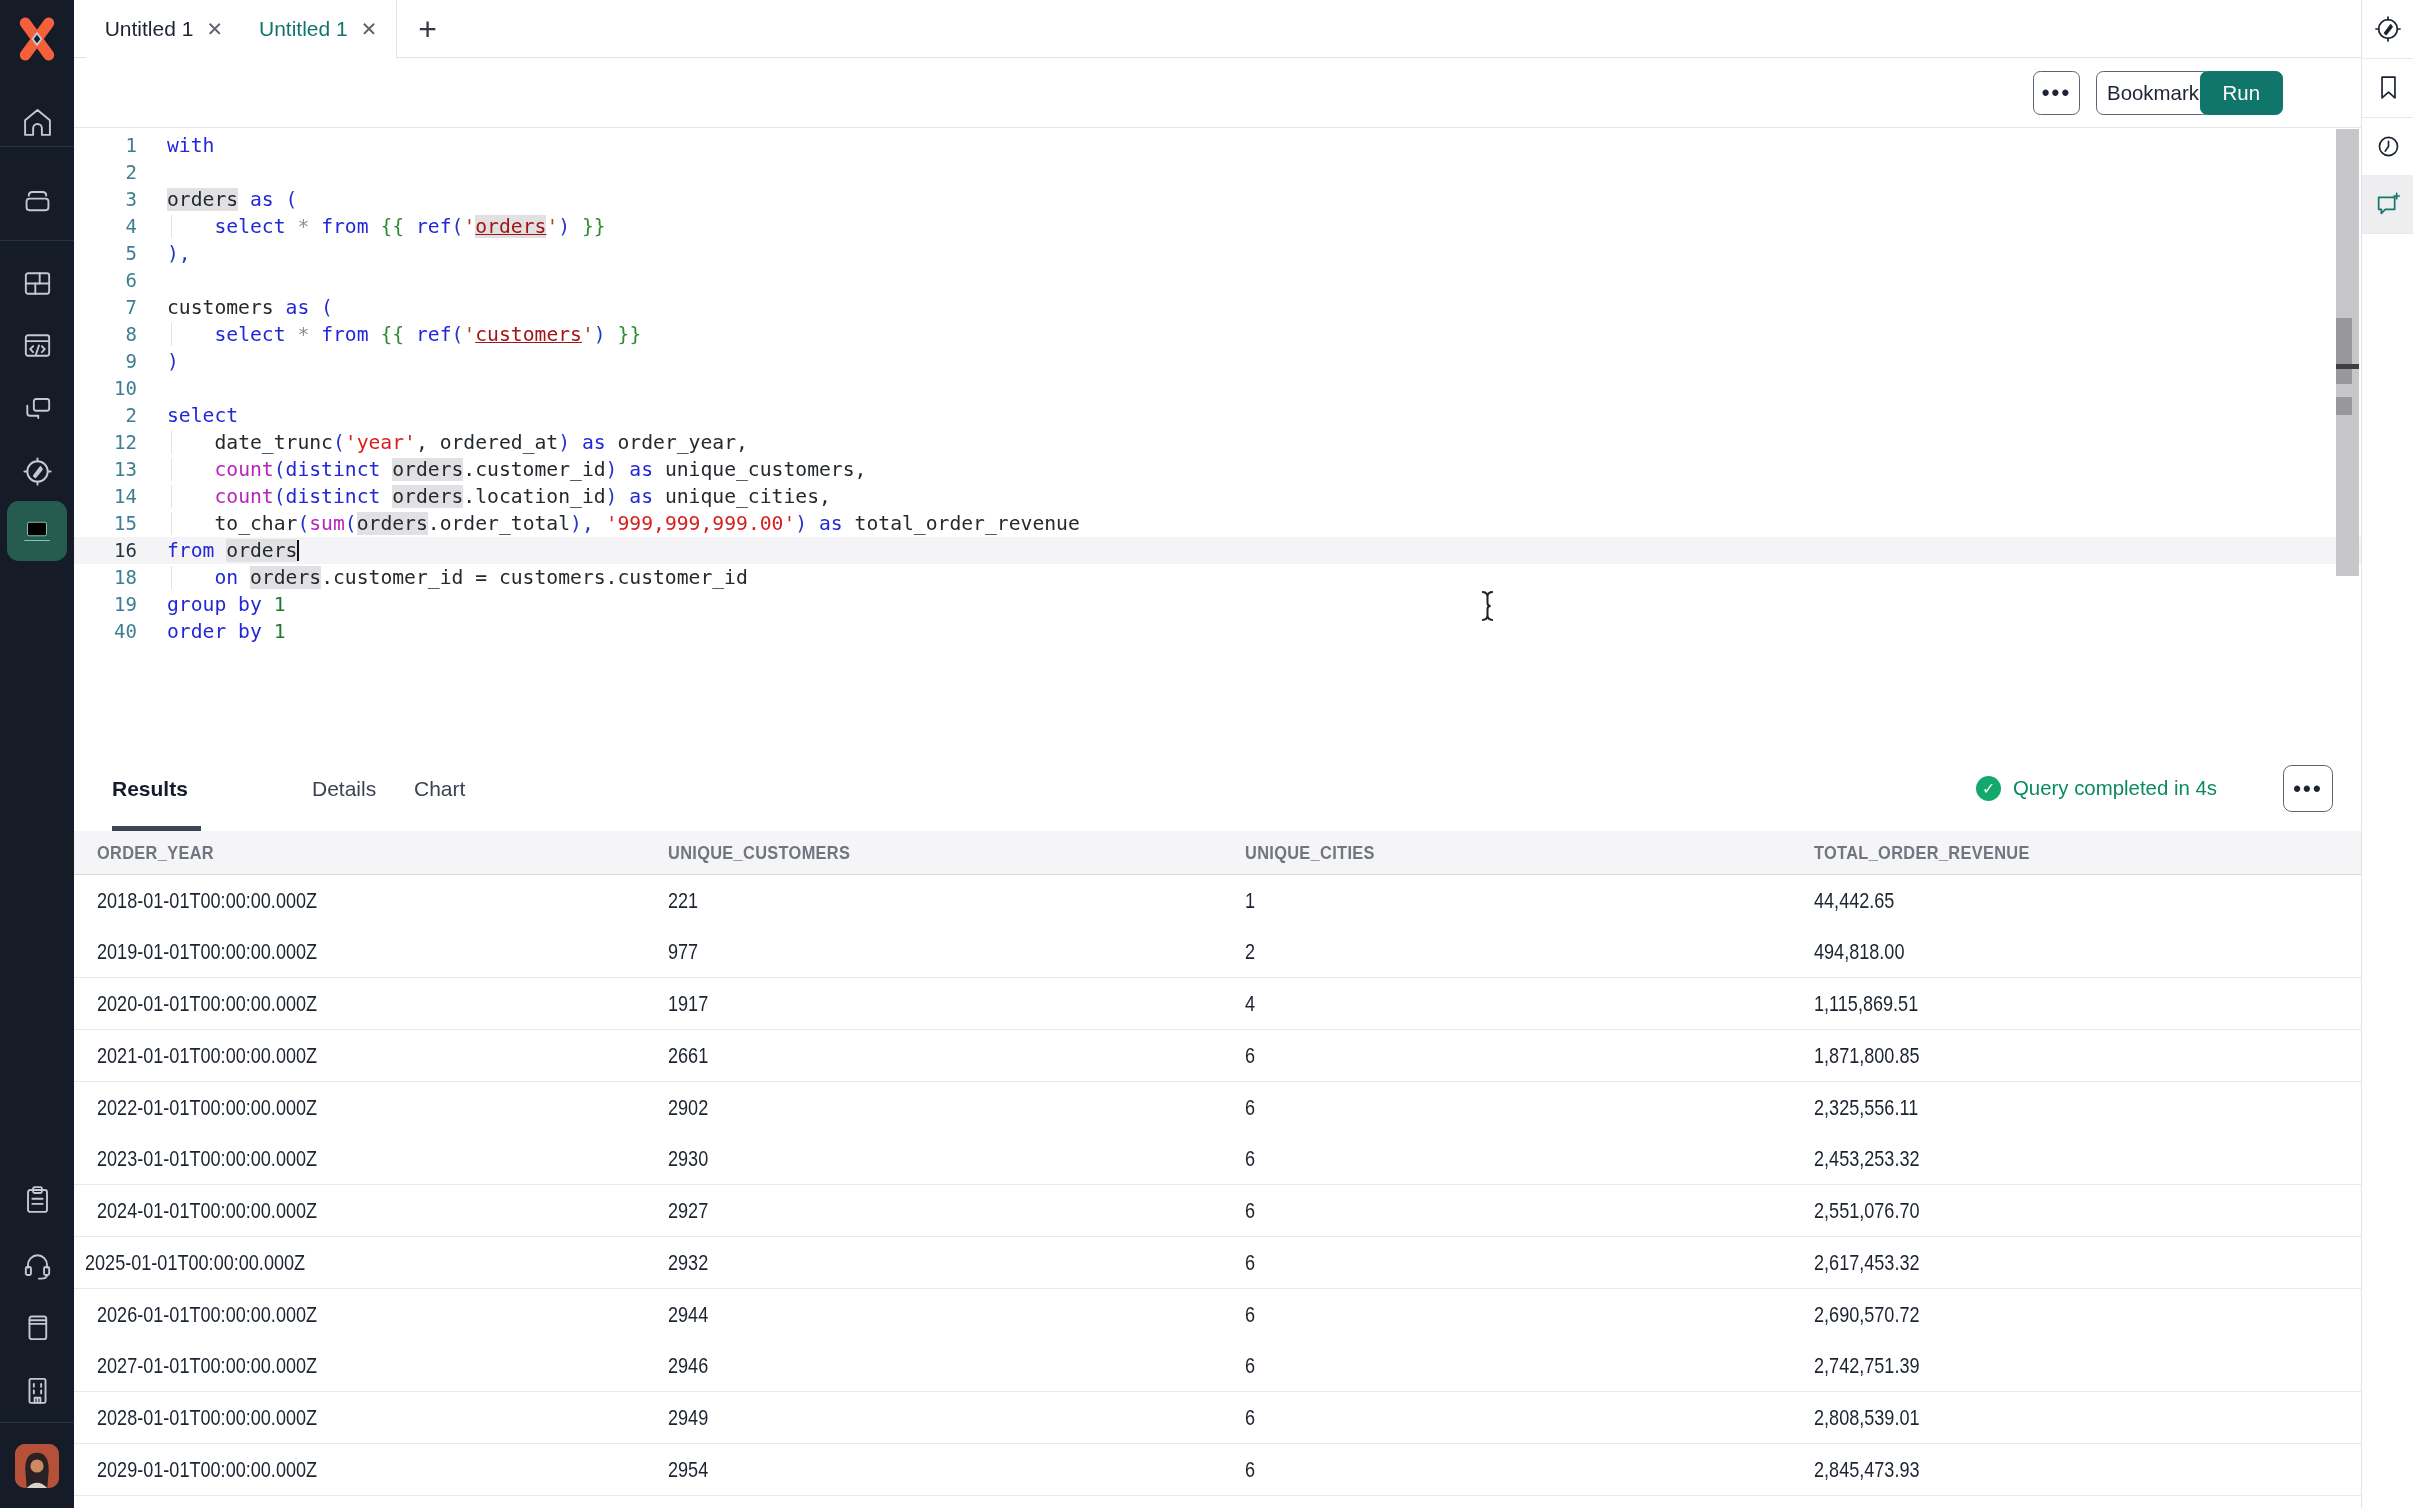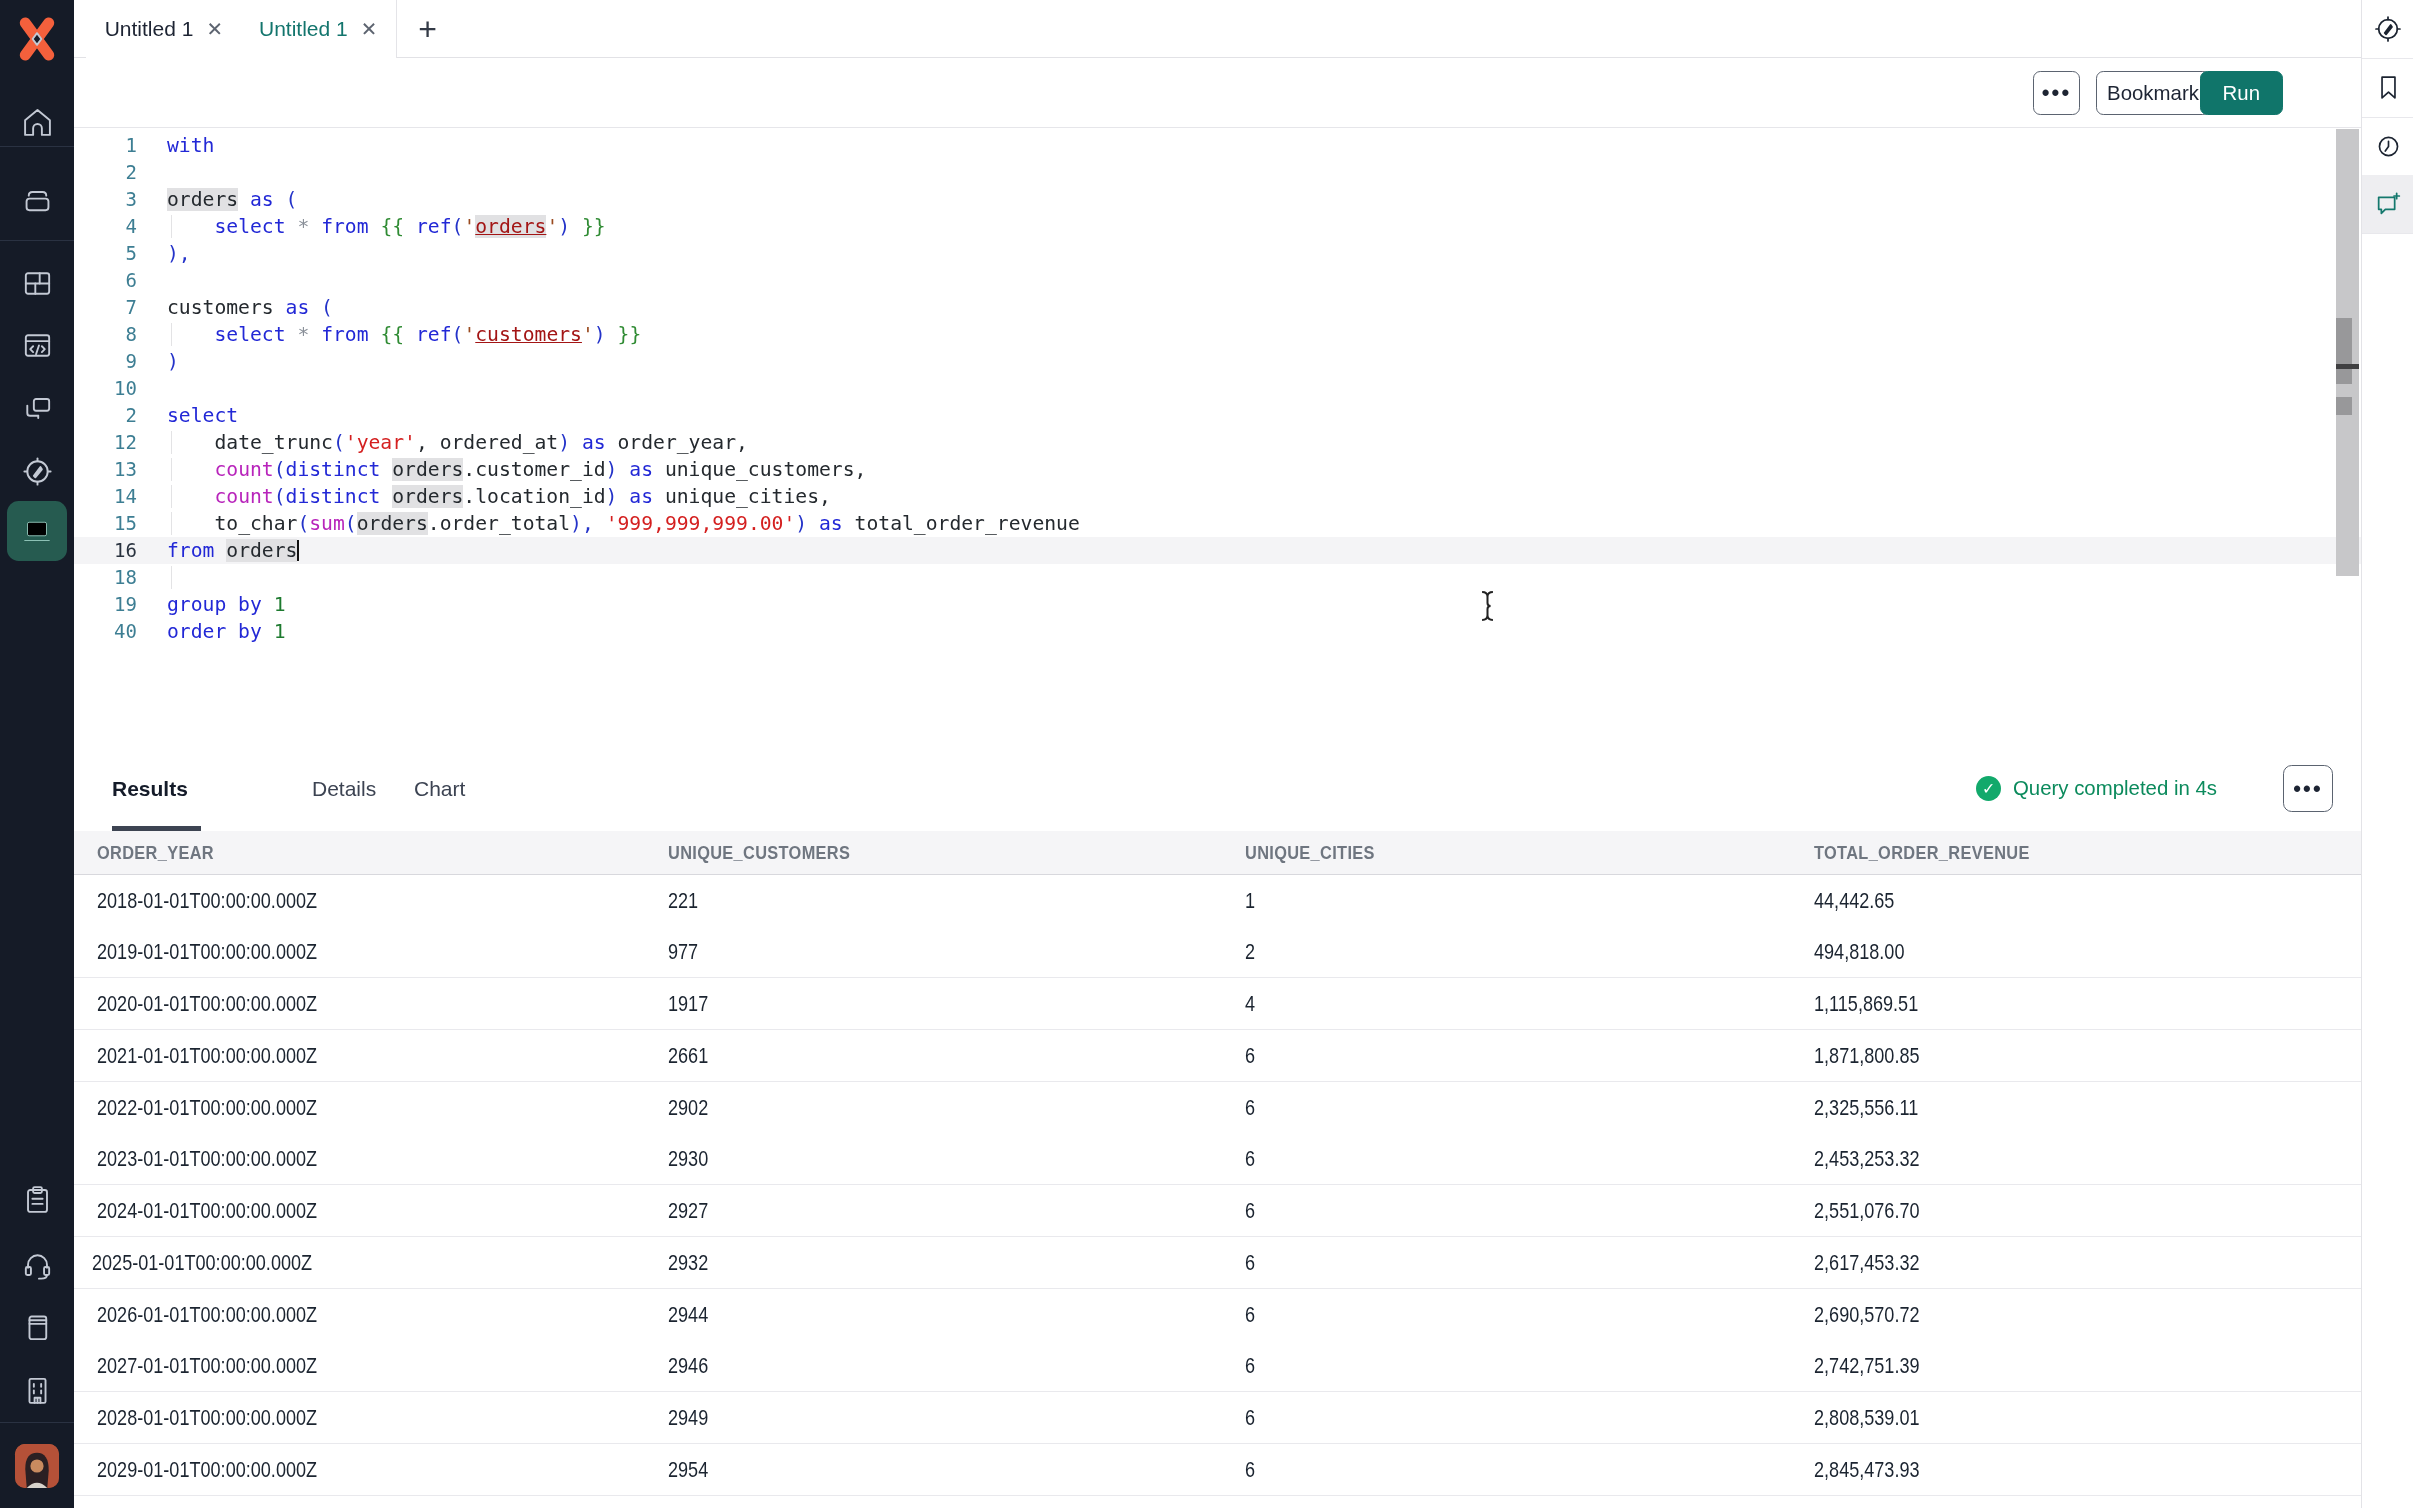--- a/index.html
+++ b/index.html
@@ -238,21 +238,21 @@
         <div class="code-line"><span class="ln">7</span><span class="code"><span class="tk-pl">customers </span><span class="tk-kw">as</span><span class="tk-pb"> (</span></span></div>
         <div class="code-line"><span class="ln">8</span><span class="guide"></span><span class="code"><span class="tk-pl">    </span><span class="tk-kw">select</span><span class="tk-pl"> </span><span class="tk-gr">*</span><span class="tk-pl"> </span><span class="tk-kw">from</span><span class="tk-pl"> </span><span class="tk-br">{{</span><span class="tk-pl"> </span><span class="tk-kw">ref</span><span class="tk-pb">(</span><span class="tk-q">'</span><span class="tk-ref">customers</span><span class="tk-q">'</span><span class="tk-pb">)</span><span class="tk-pl"> </span><span class="tk-br">}}</span></span></div>
         <div class="code-line"><span class="ln">9</span><span class="code"><span class="tk-pb">)</span></span></div>
         <div class="code-line"><span class="ln">10</span><span class="code"></span></div>
         <div class="code-line"><span class="ln">2</span><span class="code"><span class="tk-kw">select</span></span></div>
         <div class="code-line"><span class="ln">12</span><span class="guide"></span><span class="code"><span class="tk-pl">    </span><span class="tk-fn">date_trunc</span><span class="tk-pb">(</span><span class="tk-str">'year'</span><span class="tk-pl">, </span><span class="tk-pl">ordered_at</span><span class="tk-pb">)</span><span class="tk-pl"> </span><span class="tk-kw">as</span><span class="tk-pl"> order_year,</span></span></div>
         <div class="code-line"><span class="ln">13</span><span class="guide"></span><span class="code"><span class="tk-pl">    </span><span class="tk-mag">count</span><span class="tk-pb">(</span><span class="tk-kw">distinct</span><span class="tk-pl"> </span><span class="tk-idh">orders</span><span class="tk-pl">.customer_id</span><span class="tk-pb">)</span><span class="tk-pl"> </span><span class="tk-kw">as</span><span class="tk-pl"> unique_customers,</span></span></div>
         <div class="code-line"><span class="ln">14</span><span class="guide"></span><span class="code"><span class="tk-pl">    </span><span class="tk-mag">count</span><span class="tk-pb">(</span><span class="tk-kw">distinct</span><span class="tk-pl"> </span><span class="tk-idh">orders</span><span class="tk-pl">.location_id</span><span class="tk-pb">)</span><span class="tk-pl"> </span><span class="tk-kw">as</span><span class="tk-pl"> unique_cities,</span></span></div>
         <div class="code-line"><span class="ln">15</span><span class="guide"></span><span class="code"><span class="tk-pl">    </span><span class="tk-fn">to_char</span><span class="tk-pb">(</span><span class="tk-mag">sum</span><span class="tk-pb">(</span><span class="tk-idh">orders</span><span class="tk-pl">.order_total</span><span class="tk-pb">),</span><span class="tk-pl"> </span><span class="tk-str">'999,999,999.00'</span><span class="tk-pb">)</span><span class="tk-pl"> </span><span class="tk-kw">as</span><span class="tk-pl"> total_order_revenue</span></span></div>
         <div class="code-line active"><span class="ln">16</span><span class="code"><span class="tk-kw">from</span><span class="tk-pl"> </span><span class="tk-idh">orders</span><span class="caret"></span></span></div>
-        <div class="code-line"><span class="ln">18</span><span class="guide"></span></div>
+        <div class="code-line"><span class="ln">18</span><span class="guide"></span><span class="code"><span class="tk-pl">    </span><span class="tk-kw">on</span><span class="tk-pl"> </span><span class="tk-idh">orders</span><span class="tk-pl">.customer_id = customers.customer_id</span></span></div>
         <div class="code-line"><span class="ln">19</span><span class="code"><span class="tk-kw">group by</span><span class="tk-pl"> </span><span class="tk-num">1</span></span></div>
         <div class="code-line"><span class="ln">40</span><span class="code"><span class="tk-kw">order by</span><span class="tk-pl"> </span><span class="tk-num">1</span></span></div>
       </div>
   </div>
 
   <div class="ed-scroll">
     <div class="ed-thumb"></div>
     <div class="ed-mark-line"></div>
     <div class="ed-mark2"></div>
   </div>
@@ -383,21 +383,21 @@
             <span class="cond">2927</span>
           </div>
           <div class="td" style="left: 1171px;">
             <span class="cond">6</span>
           </div>
           <div class="td" style="left: 1740px;">
             <span class="cond">2,551,076.70</span>
           </div>
         </div>
         <div class="trow" style="top: 406px;">
-          <div class="td" style="left: 18px; text-align: right;">
+          <div class="td" style="left: 11px; text-align: right;">
             <span class="cond">2025-01-01T00:00:00.000Z</span>
           </div>
           <div class="td" style="left: 594px;">
             <span class="cond">2932</span>
           </div>
           <div class="td" style="left: 1171px;">
             <span class="cond">6</span>
           </div>
           <div class="td" style="left: 1740px; text-align: right;">
             <span class="cond">2,617,453.32</span>

